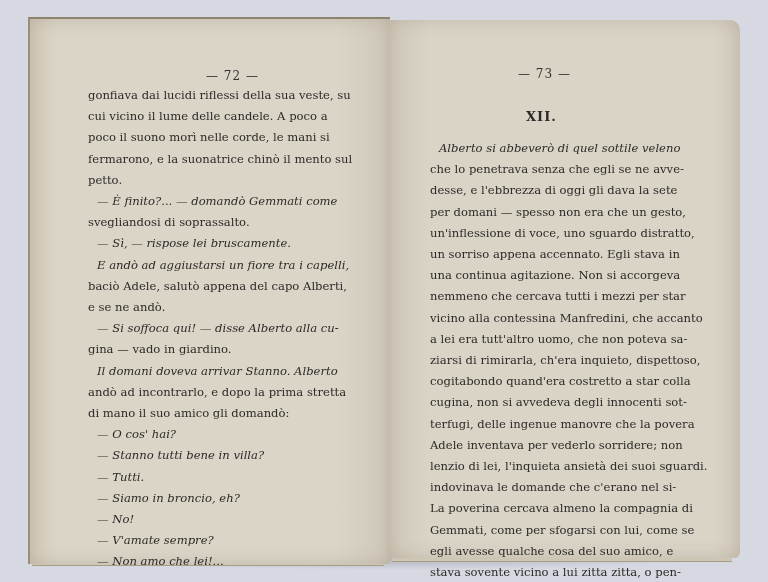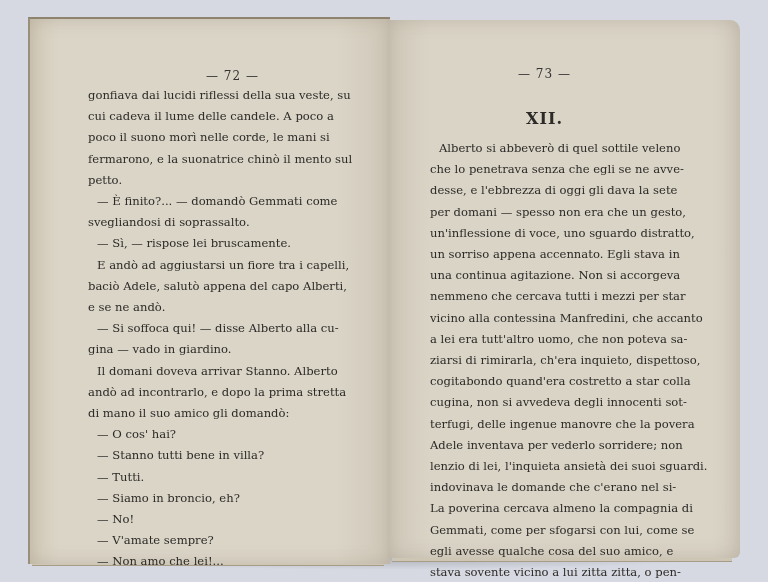--- a/index.html
+++ b/index.html
@@ -34,39 +34,39 @@
     position: absolute; height: 5px; background: #cec6b5; border-bottom: 1px solid #a69c88;
   }
   .page-num {
     position: absolute; font-size: 12px; color: #333; letter-spacing: 1px;
   }
   .text {
     position: absolute; font-size: 11.6px; line-height: 21.2px; color: #2c2a27;
     white-space: nowrap;
   }
   .text .line { display: block; }
-  .text .ind { padding-left: 9px; }
+  .text .ind { padding-left: 9px; font-style: italic; }
   .chapter {
-    position: absolute; font-size: 16px; color: #2c2a27; font-weight: bold; letter-spacing: 1px;
+    position: absolute; font-size: 13px; color: #2c2a27; font-weight: bold; letter-spacing: 1px;
   }
 </style>
 </head>
 <body>
 
 <div class="shadow"></div>
 
 <div class="book">
   <div class="edge-bottom" style="left:32px; top:556px; width:352px;"></div>
   <div class="edge-bottom" style="left:392px; top:552px; width:340px;"></div>
 
   <div class="page left">
     <div class="page-num" style="left:176px; top:50px;">— 72 —</div>
     <div class="text" id="left-text" style="left:58px; top:66px;">
         <span class="line">gonfiava dai lucidi riflessi della sua veste, su</span>
-        <span class="line">cui cadeva il lume delle candele. A poco a</span>
+        <span class="line">cui vicino il lume delle candele. A poco a</span>
         <span class="line">poco il suono morì nelle corde, le mani si</span>
         <span class="line">fermarono, e la suonatrice chinò il mento sul</span>
         <span class="line">petto.</span>
         <span class="line ind">— È finito?... — domandò Gemmati come</span>
         <span class="line">svegliandosi di soprassalto.</span>
         <span class="line ind">— Sì, — rispose lei bruscamente.</span>
         <span class="line ind">E andò ad aggiustarsi un fiore tra i capelli,</span>
         <span class="line">baciò Adele, salutò appena del capo Alberti,</span>
         <span class="line">e se ne andò.</span>
         <span class="line ind">— Si soffoca qui! — disse Alberto alla cu-</span>

